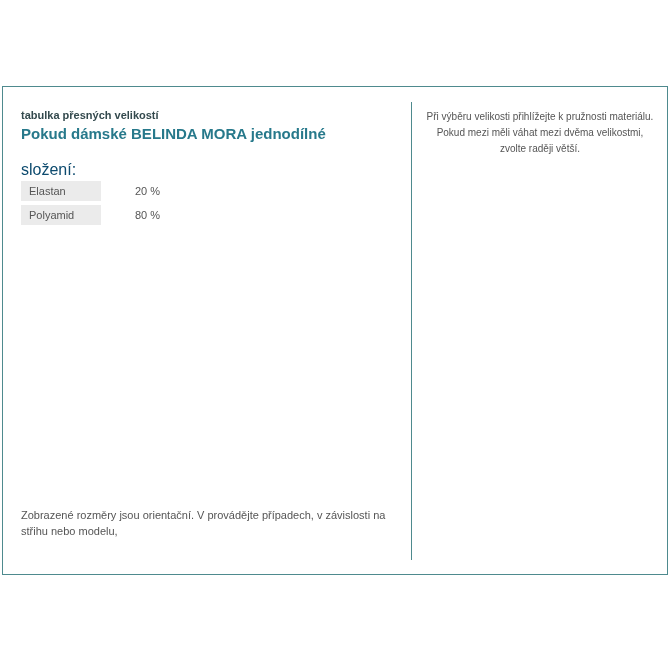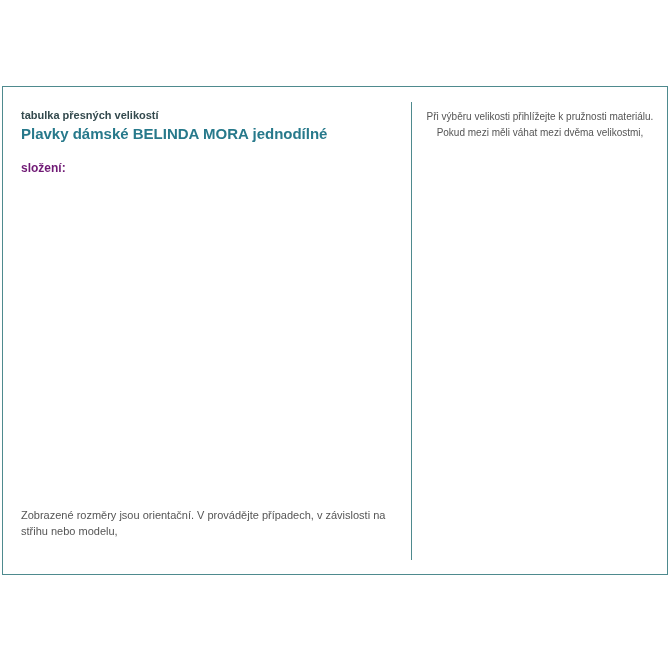--- a/index.html
+++ b/index.html
@@ -45,23 +45,23 @@
     top: 38px;
     margin: 0;
     font-size: 15px;
     font-weight: bold;
     color: #27798b;
   }
   .comp-heading {
     position: absolute;
     left: 18px;
     top: 74px;
-    font-size: 12px;
-    font-weight: bold;
-    color: #701a75;
+    font-size: 16px;
+    font-weight: normal;
+    color: #0c4a6e;
   }
   .comp-table {
     position: absolute;
     left: 18px;
     top: 94px;
     width: 300px;
   }
   .comp-row {
     display: flex;
     align-items: stretch;
@@ -113,33 +113,44 @@
 </style>
 </head>
 <body>
 
 <div class="page">
   <div class="content-box">
 
     <div class="left-pane">
       <div class="eyebrow">tabulka přesných velikostí</div>
 
-      <h1 class="product-title">Plavky dámské BELINDA MORA jednodílné</h1>
+      <h1 class="product-title">Pokud dámské BELINDA MORA jednodílné</h1>
 
       <div class="comp-heading">složení:</div>
 
+      <div class="comp-table">
+        <div class="comp-row">
+          <div class="comp-label">Elastan</div>
+          <div class="comp-value">20 %</div>
+        </div>
+        <div class="comp-row">
+          <div class="comp-label">Polyamid</div>
+          <div class="comp-value">80 %</div>
+        </div>
+      </div>
 
       <div class="notes">
         <div>Zobrazené rozměry jsou orientační. V provádějte případech, v závislosti na střihu nebo modelu,</div>
       </div>
     </div>
 
     <div class="divider"></div>
 
     <div class="right-pane">
       <div class="advice">
         <div>Při výběru velikosti přihlížejte k pružnosti materiálu.</div>
         <div>Pokud mezi měli váhat mezi dvěma velikostmi,</div>
+        <div>zvolte raději větší.</div>
       </div>
     </div>
 
   </div>
 </div>
 
 </body></html>

